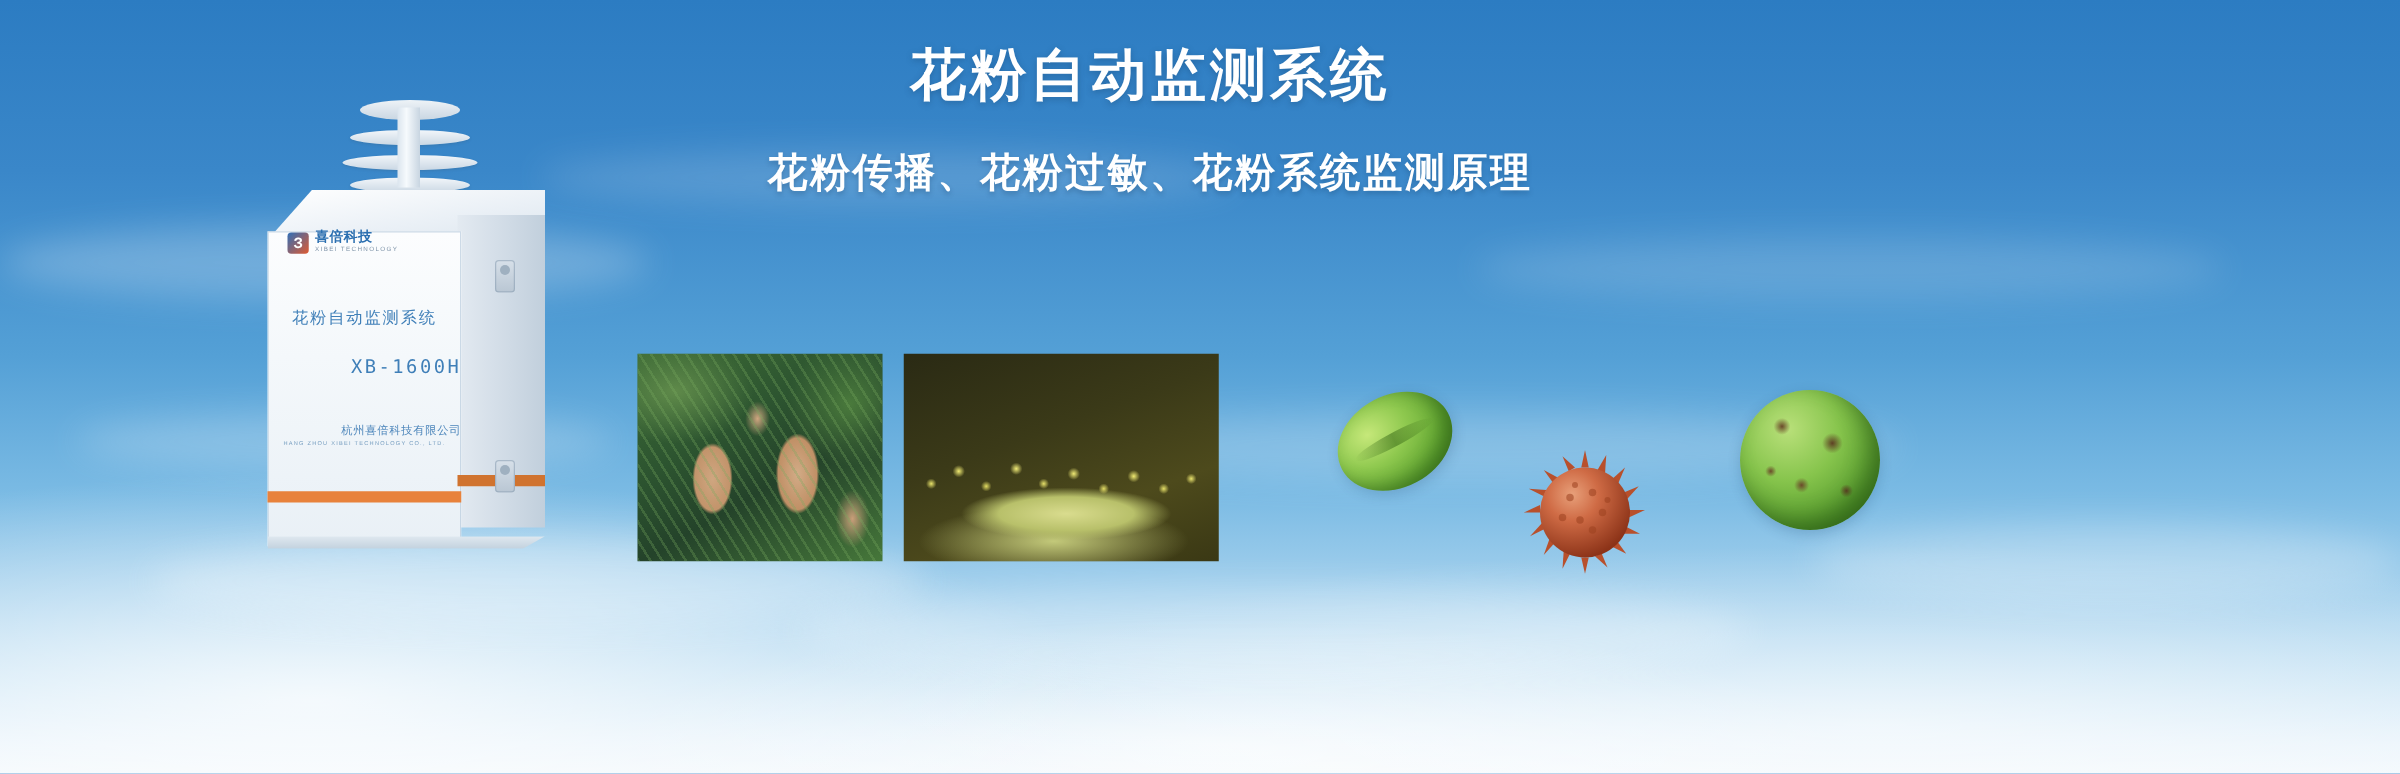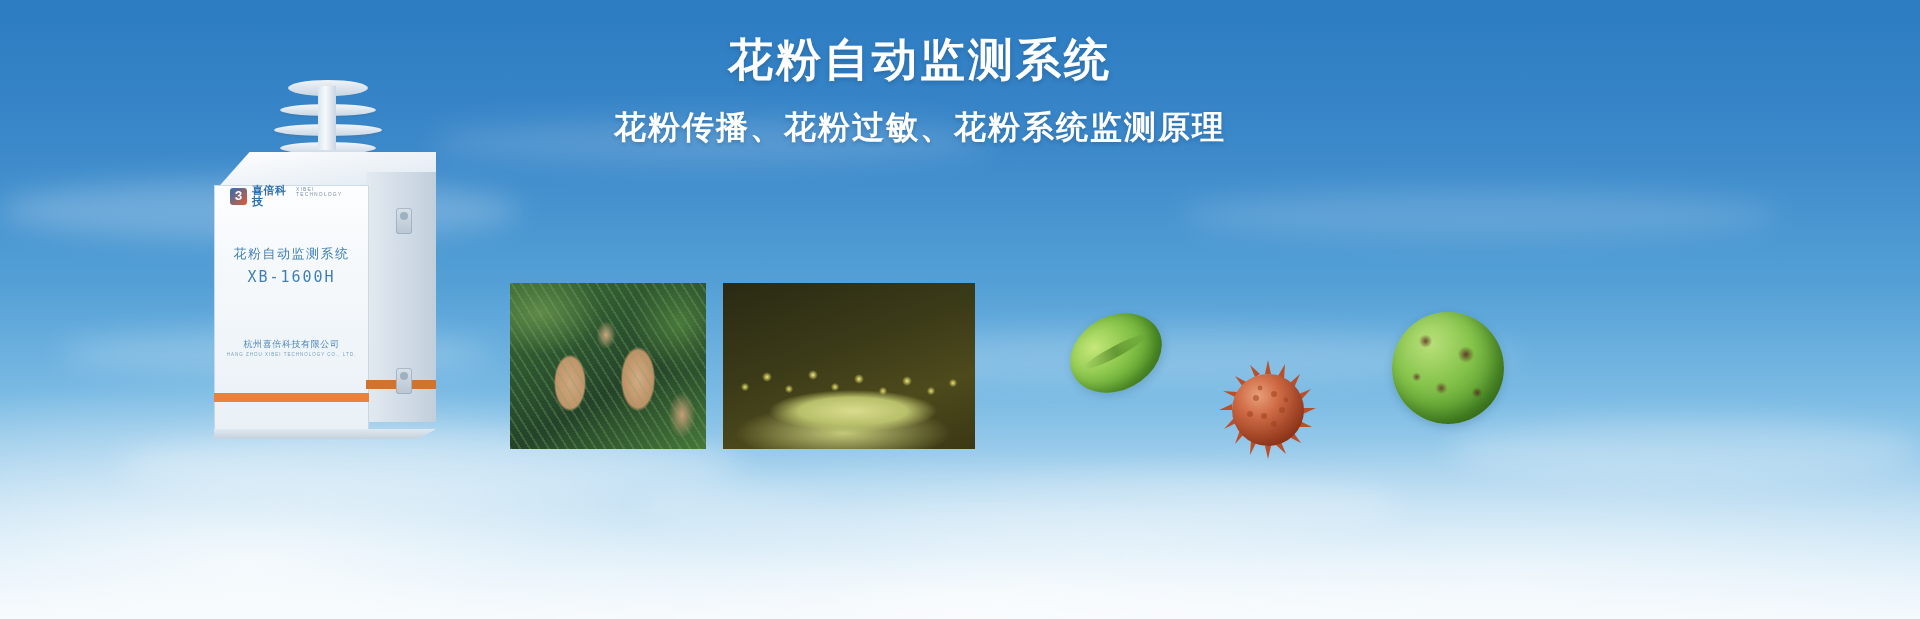--- a/index.html
+++ b/index.html
@@ -33,21 +33,21 @@
     font-size:45px; font-weight:bold; color:#ffffff; letter-spacing:3px;
     line-height:1.15; text-shadow:0 2px 5px rgba(20,60,100,.35);
   }
   #sub-title {
     margin-top:28px;
     font-family:"Liberation Serif", serif;
     font-size:32px; font-weight:bold; color:#ffffff; letter-spacing:1px;
     text-shadow:0 2px 4px rgba(20,60,100,.3);
   }
   #tag-line {
-    margin-top:20px;
+    margin-top:31px;
     font-size:32px; font-weight:bold; color:#ffffff; letter-spacing:2px;
     text-shadow:0 2px 4px rgba(20,60,100,.3);
   }
 
   
   #instrument { position:absolute; left:200px; top:80px; width:260px; height:360px; }
   .stack-top {
     position:absolute; left:88px; top:0px; width:80px; height:16px; border-radius:50%;
     background:linear-gradient(180deg,#eef3f7,#c9d6e2);
   }
@@ -106,35 +106,35 @@
   .logo-row { position:absolute; left:30px; top:105px; width:130px; display:flex; align-items:center; gap:5px; }
   .logo-mark {
     width:17px; height:17px; border-radius:3px; flex:0 0 auto;
     background:linear-gradient(135deg,#2f6fb8,#e05a30);
     position:relative;
   }
   .logo-mark::after{
     content:"З"; position:absolute; inset:0; color:#fff; font-size:12px;
     display:flex; align-items:center; justify-content:center; font-weight:bold;
   }
-  .logo-texts { display:flex; flex-direction:row; line-height:1; }
+  .logo-texts { display:flex; flex-direction:column; line-height:1; }
   .logo-cn { font-size:11px; color:#2b6fb0; font-weight:bold; letter-spacing:.5px; }
   .logo-en { font-size:5px; color:#7e93a8; letter-spacing:1.1px; margin-top:2px; }
 
   .panel-title {
     position:absolute; left:14px; top:165px; width:155px; text-align:center;
     font-size:13px; color:#3f7fb8; letter-spacing:1.5px;
   }
   .panel-model {
-    position:absolute; left:14px; top:188px; width:155px; text-align:center;
+    position:absolute; left:14px; top:204px; width:155px; text-align:right;
     font-size:15px; color:#3f7fb8; letter-spacing:2px;
     font-family:"DejaVu Sans Mono", monospace;
   }
   .panel-company {
-    position:absolute; left:14px; top:258px; width:155px; text-align:center;
+    position:absolute; left:14px; top:258px; width:155px; text-align:right;
     font-size:9px; color:#4d86bb; letter-spacing:.6px;
   }
   .panel-company-en {
     position:absolute; left:14px; top:272px; width:155px; text-align:center;
     font-size:4.5px; color:#7aa0c2; letter-spacing:1px;
   }
 
   
   .photo { position:absolute; overflow:hidden; }
   #photo-cedar { left:510px; top:283px; width:196px; height:166px;

